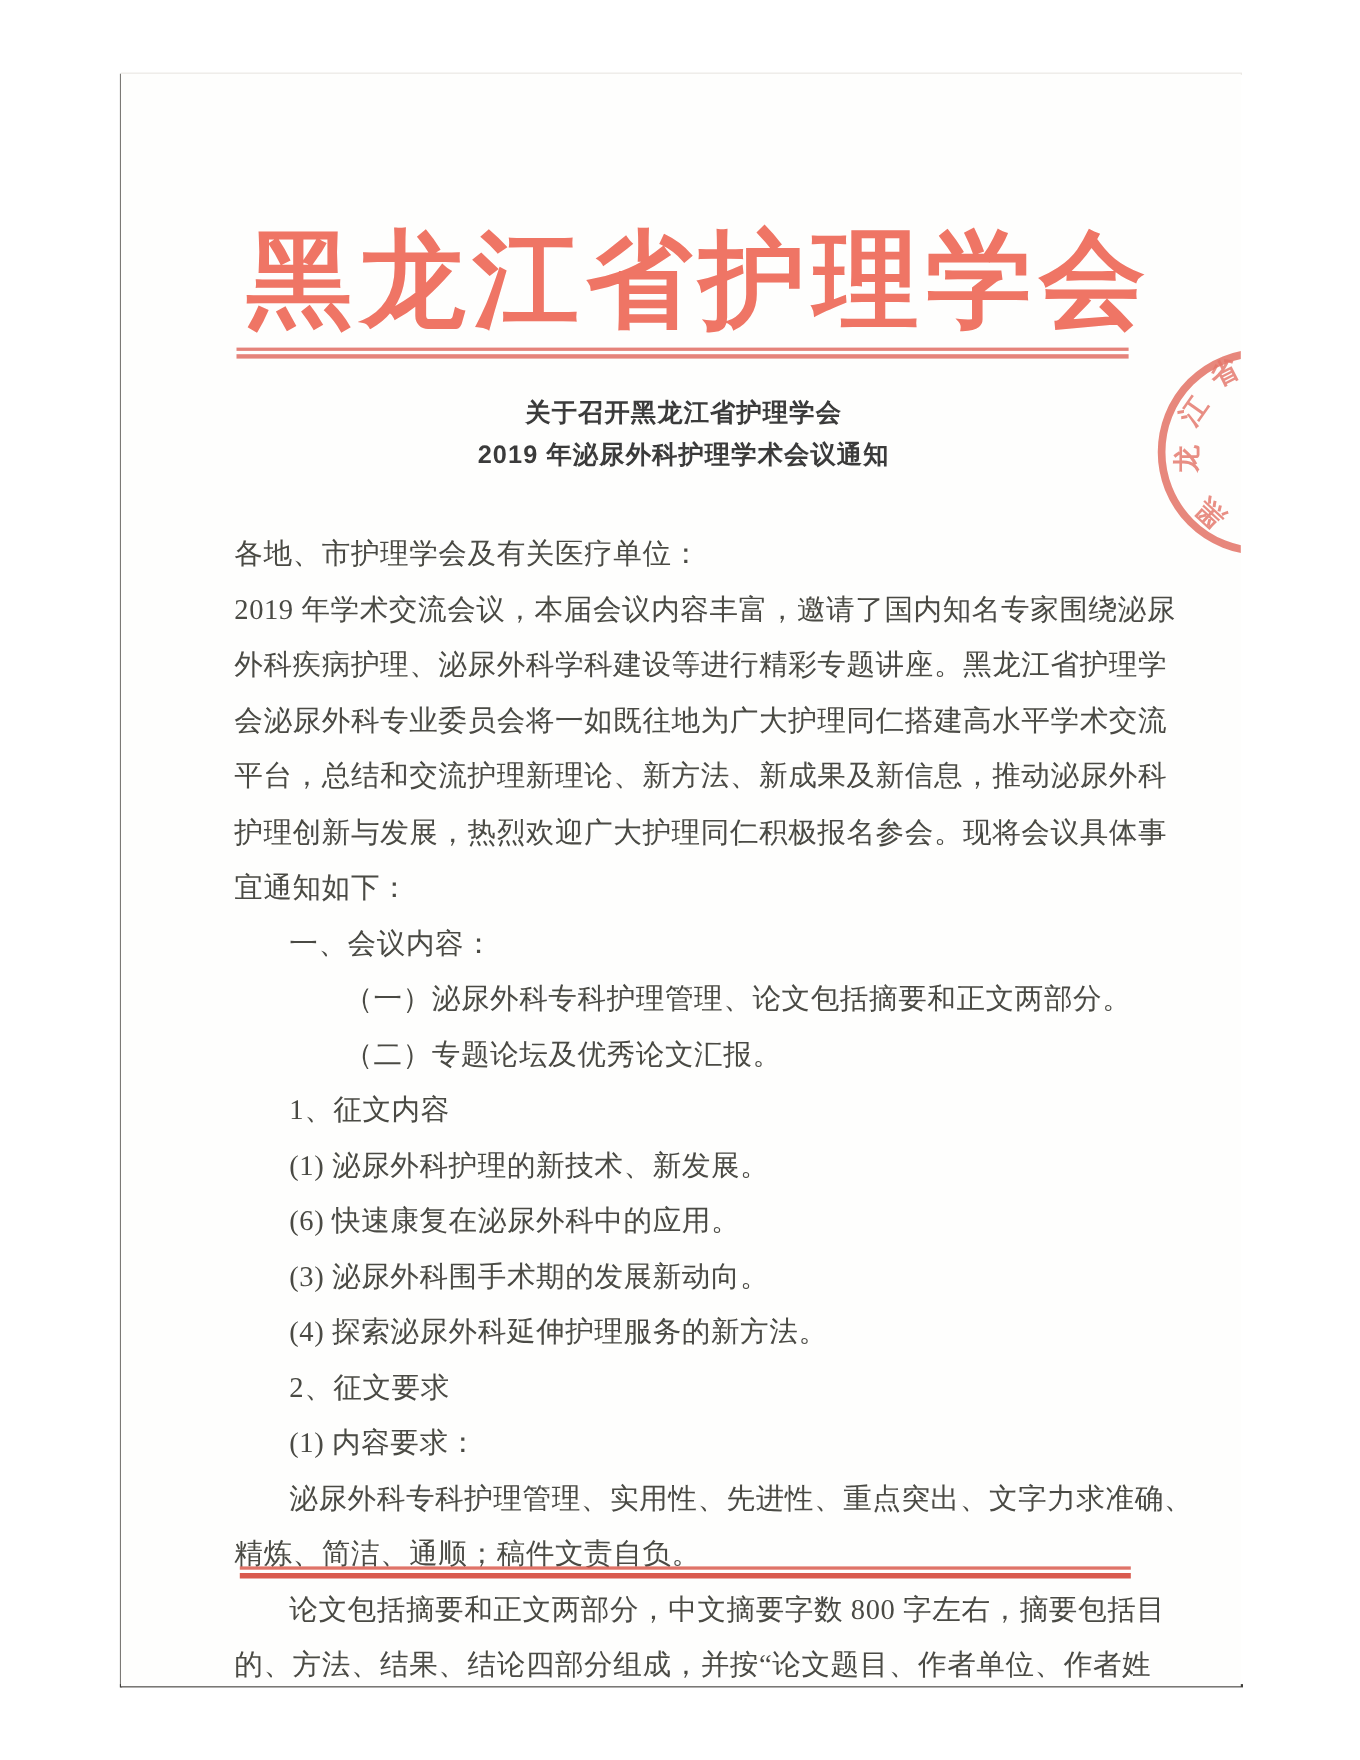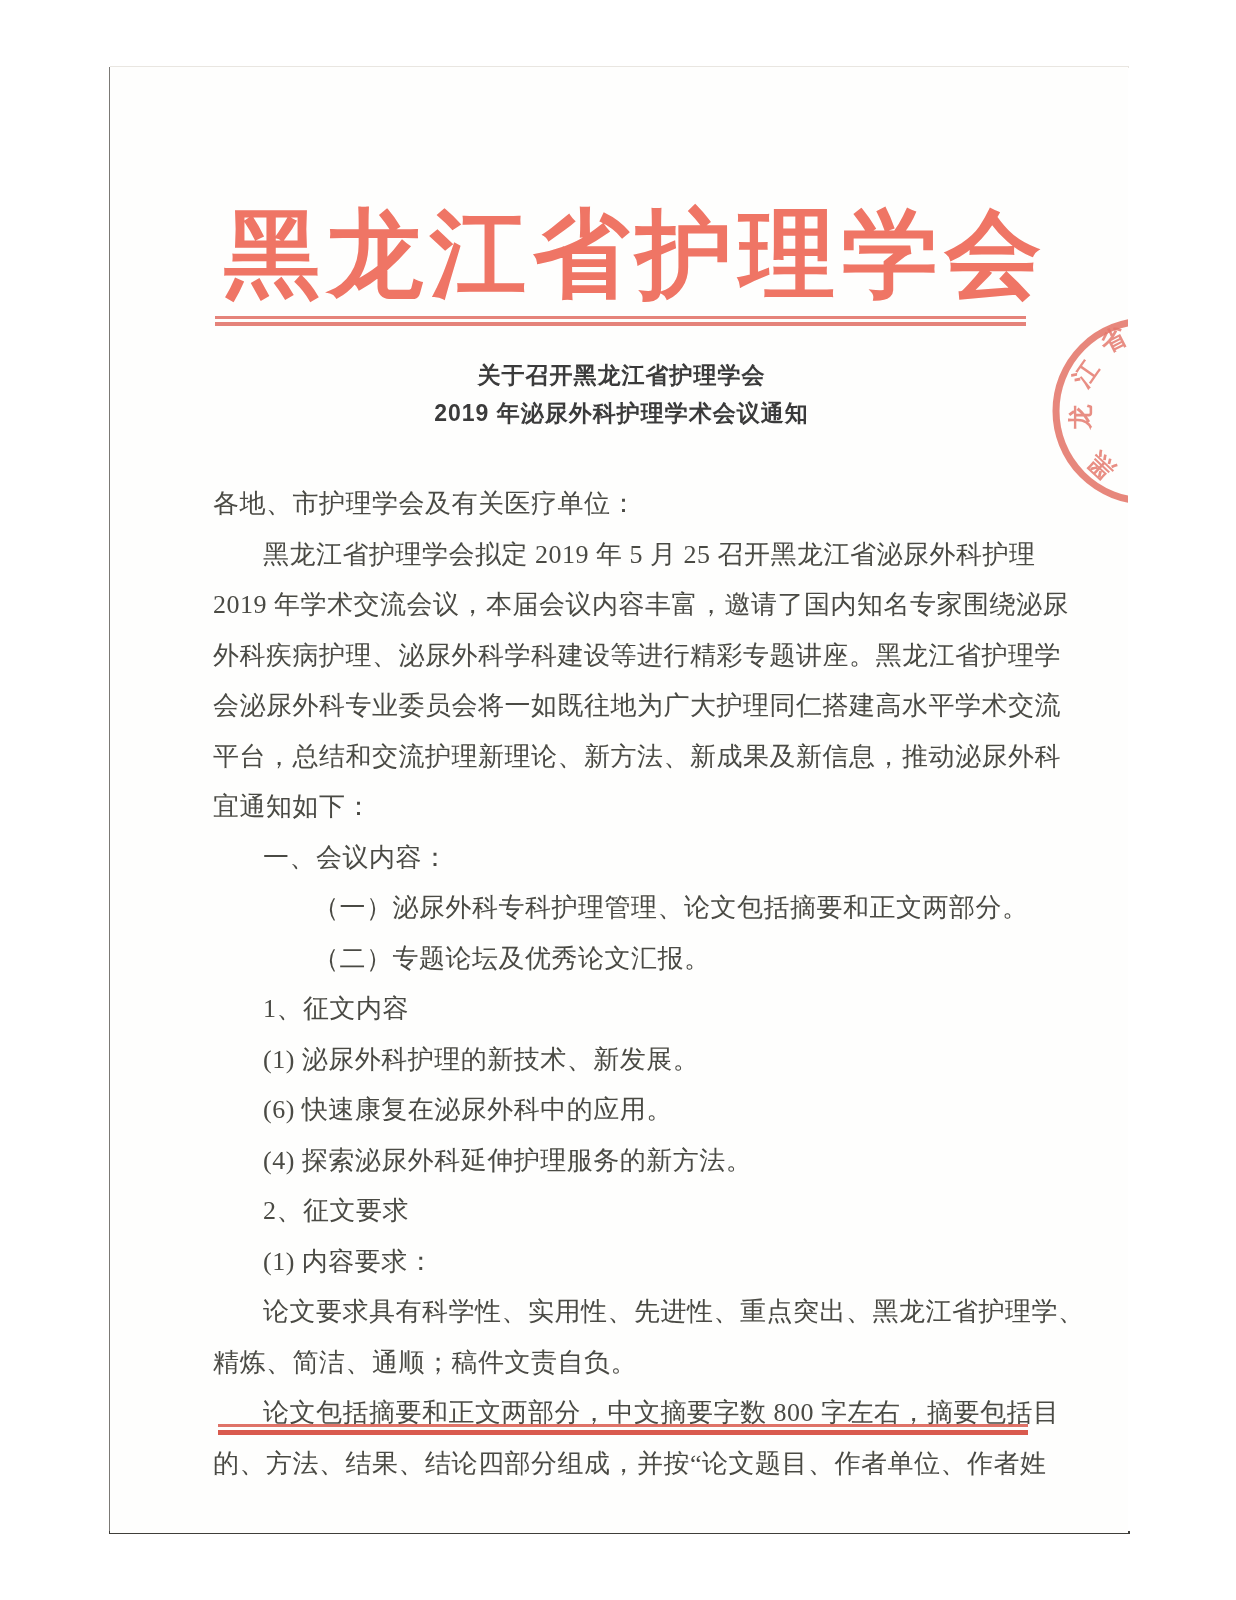--- a/index.html
+++ b/index.html
@@ -68,36 +68,37 @@
     <div class="rule hdr-rule1"></div>
     <div class="rule hdr-rule2"></div>
 
     <div class="doc-title">
       <div>关于召开黑龙江省护理学会</div>
       <div>2019 年泌尿外科护理学术会议通知</div>
     </div>
 
     <div class="body-block" id="body-block">
         <div class="bline ind0">各地、市护理学会及有关医疗单位：</div>
-        <div class="bline ind1">黑龙江省护理学会拟定 2019 年 5 月 25 召开黑龙江省泌尿外科护理</div>
         <div class="bline ind0">2019 年学术交流会议，本届会议内容丰富，邀请了国内知名专家围绕泌尿</div>
         <div class="bline ind0">外科疾病护理、泌尿外科学科建设等进行精彩专题讲座。黑龙江省护理学</div>
         <div class="bline ind0">会泌尿外科专业委员会将一如既往地为广大护理同仁搭建高水平学术交流</div>
         <div class="bline ind0">平台，总结和交流护理新理论、新方法、新成果及新信息，推动泌尿外科</div>
+        <div class="bline ind0">护理创新与发展，热烈欢迎广大护理同仁积极报名参会。现将会议具体事</div>
         <div class="bline ind0">宜通知如下：</div>
         <div class="bline ind1">一、会议内容：</div>
         <div class="bline ind2">（一）泌尿外科专科护理管理、论文包括摘要和正文两部分。</div>
         <div class="bline ind2">（二）专题论坛及优秀论文汇报。</div>
         <div class="bline ind1">1、征文内容</div>
         <div class="bline ind1">(1) 泌尿外科护理的新技术、新发展。</div>
         <div class="bline ind1">(6) 快速康复在泌尿外科中的应用。</div>
+        <div class="bline ind1">(3) 泌尿外科围手术期的发展新动向。</div>
         <div class="bline ind1">(4) 探索泌尿外科延伸护理服务的新方法。</div>
         <div class="bline ind1">2、征文要求</div>
         <div class="bline ind1">(1) 内容要求：</div>
-        <div class="bline ind1">论文要求具有科学性、实用性、先进性、重点突出、黑龙江省护理学、</div>
+        <div class="bline ind1">泌尿外科专科护理管理、实用性、先进性、重点突出、文字力求准确、</div>
         <div class="bline ind0">精炼、简洁、通顺；稿件文责自负。</div>
         <div class="bline ind1">论文包括摘要和正文两部分，中文摘要字数 800 字左右，摘要包括目</div>
         <div class="bline ind0">的、方法、结果、结论四部分组成，并按“论文题目、作者单位、作者姓</div>
       </div>
 
     <svg class="seal" viewBox="0 0 200 200">
       <circle cx="100" cy="100" r="90" fill="none" stroke="var(--stamp-red)" stroke-width="7" opacity="0.88"></circle>
       <g id="seal-chars">
           <text transform="translate(55,155) rotate(-137)" text-anchor="middle" dominant-baseline="central" opacity="0.85">黑</text>
           <text transform="translate(34,106) rotate(-90)" text-anchor="middle" dominant-baseline="central" opacity="0.85">龙</text>

